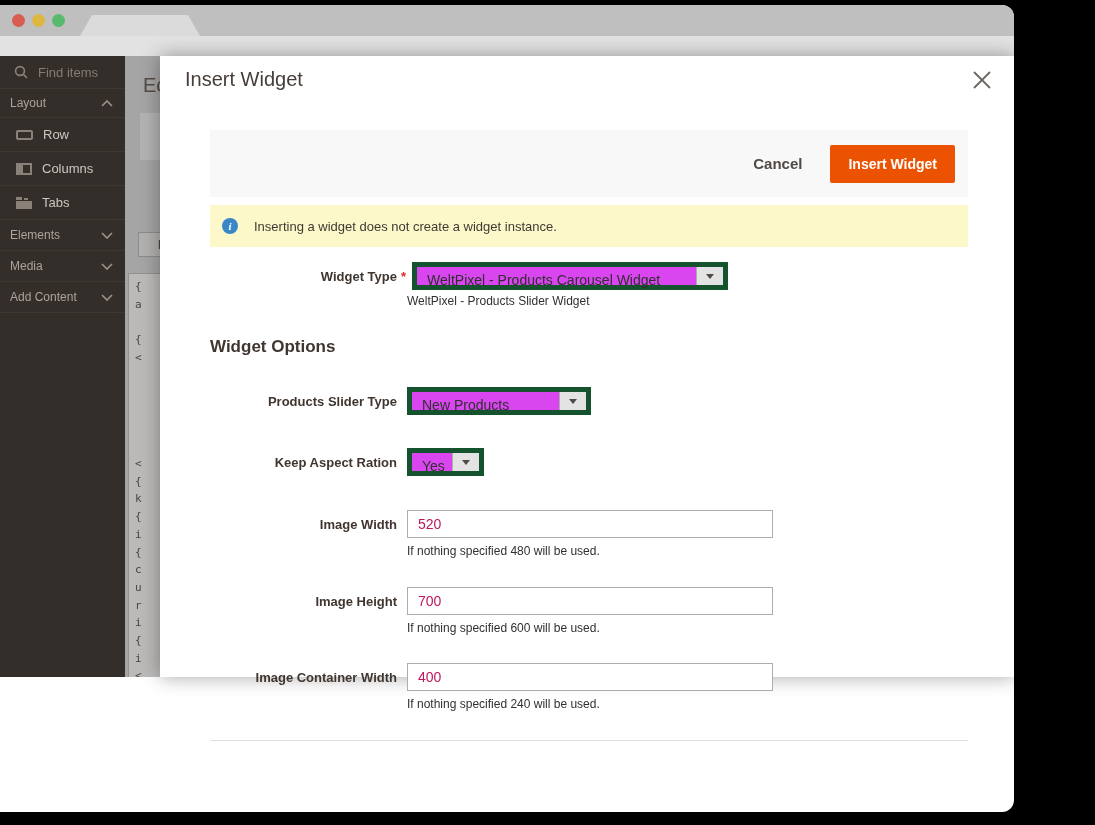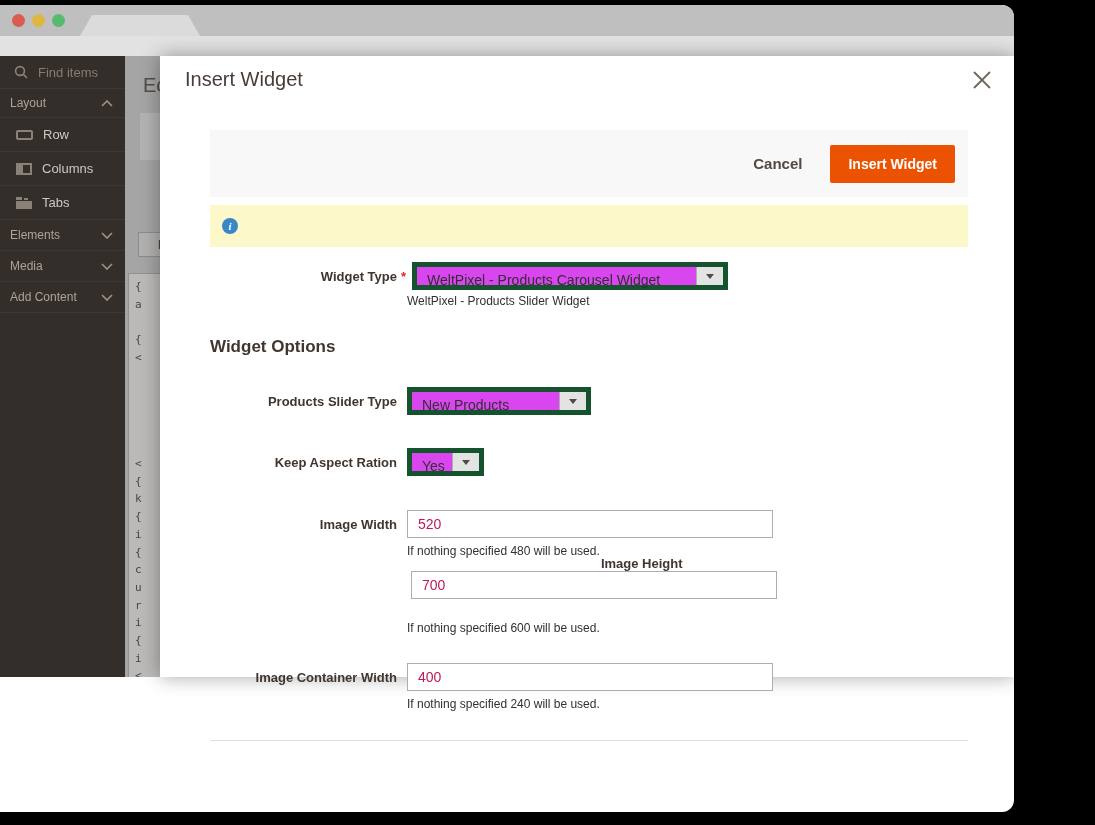--- a/index.html
+++ b/index.html
@@ -132,21 +132,21 @@
   .fnote { position:absolute; left:247px; font-size:12px; color:#303030; }
   .options-heading { position:absolute; left:50px; top:281px; font-size:17px; font-weight:bold; color:#41362f; }
   .divider { position:absolute; left:50px; top:684px; width:758px; height:1px; background:#dedede; }
 
   
   #row-widget-type { top:206px; }
   #note-widget-type { top:238px; }
   #row-pst { top:331px; }
   #row-kar { top:392px; }
   #row-iw { top:454px; }  #note-iw { top:488px; }
-  #row-ih { top:500px;flex-direction:column; }  #note-ih { top:565px; }
+  #row-ih { top:531px; }  #note-ih { top:565px; }
   #row-icw { top:607px; } #note-icw { top:641px; }
 
   
   #row-widget-type .val { width:279px; }
   #row-pst .val { width:147px; }
   #row-kar .val { width:40px; }
 </style>
 </head>
 <body>
 
@@ -253,20 +253,21 @@
         <line x1="20" y1="4" x2="4" y2="20" stroke="#6d655e" stroke-width="1.8"></line>
       </svg>
 
       <div class="actions">
         <button class="btn-cancel">Cancel</button>
         <button class="btn-insert">Insert Widget</button>
       </div>
 
       <div class="notice">
         <span class="info-icon">i</span>
+        <span class="notice-text">Inserting a widget does not create a widget instance.</span>
       </div>
 
       <div class="frow" id="row-widget-type">
         <span class="flabel">Widget Type</span>
         <span class="req">*</span>
         <span class="fctl" style="margin-left:6px;">
           <span class="select">
             <span class="val">WeltPixel - Products Carousel Widget</span>
             <span class="btn">
               <span class="caret"></span>

